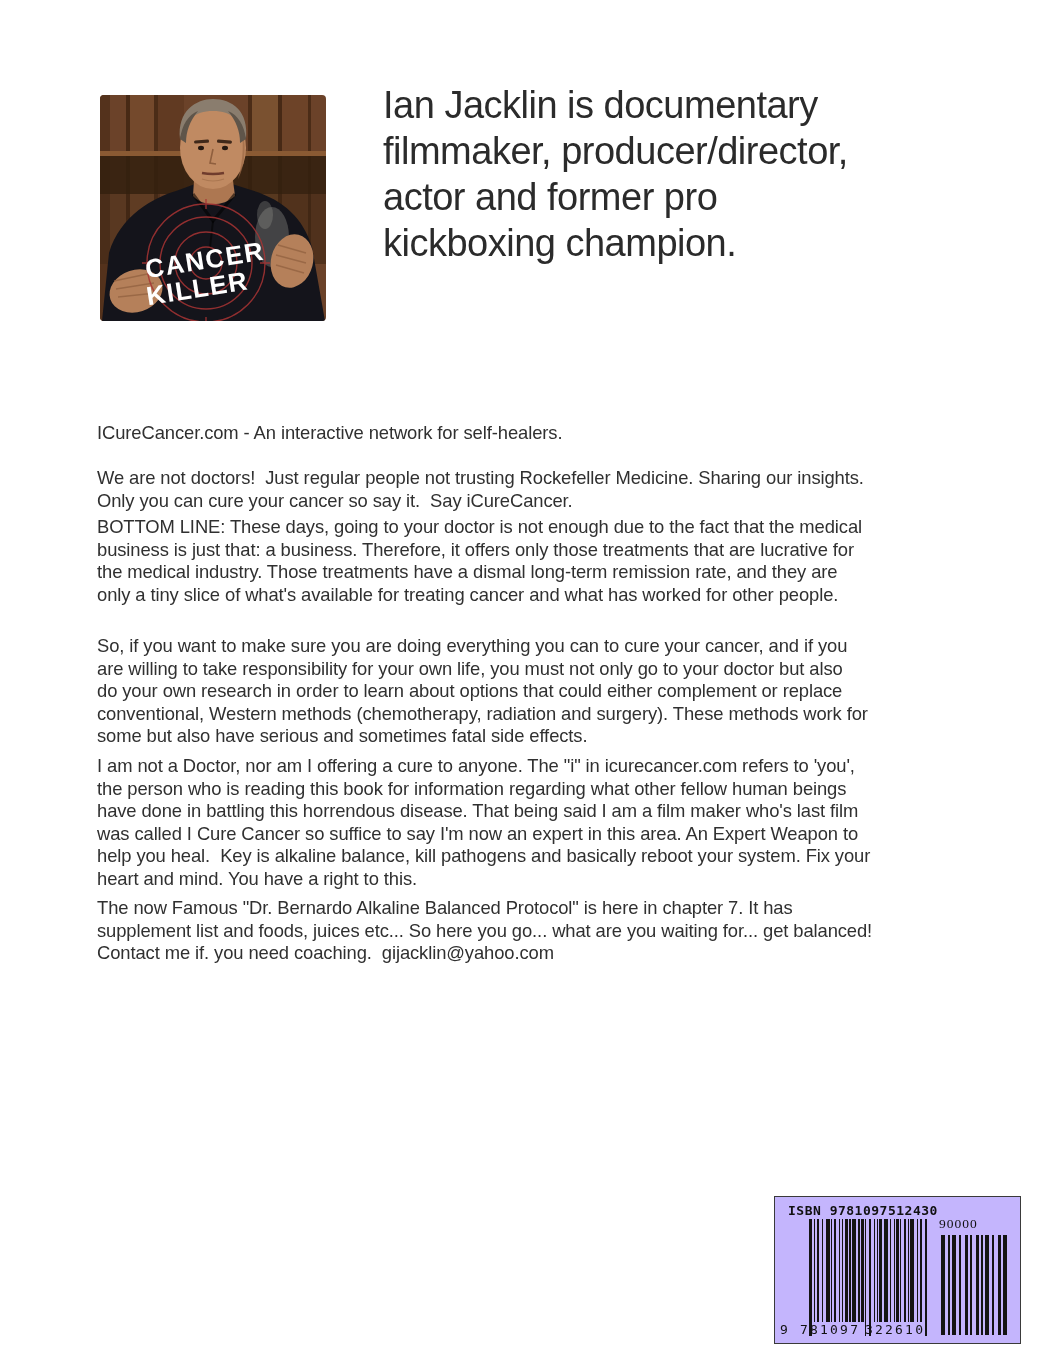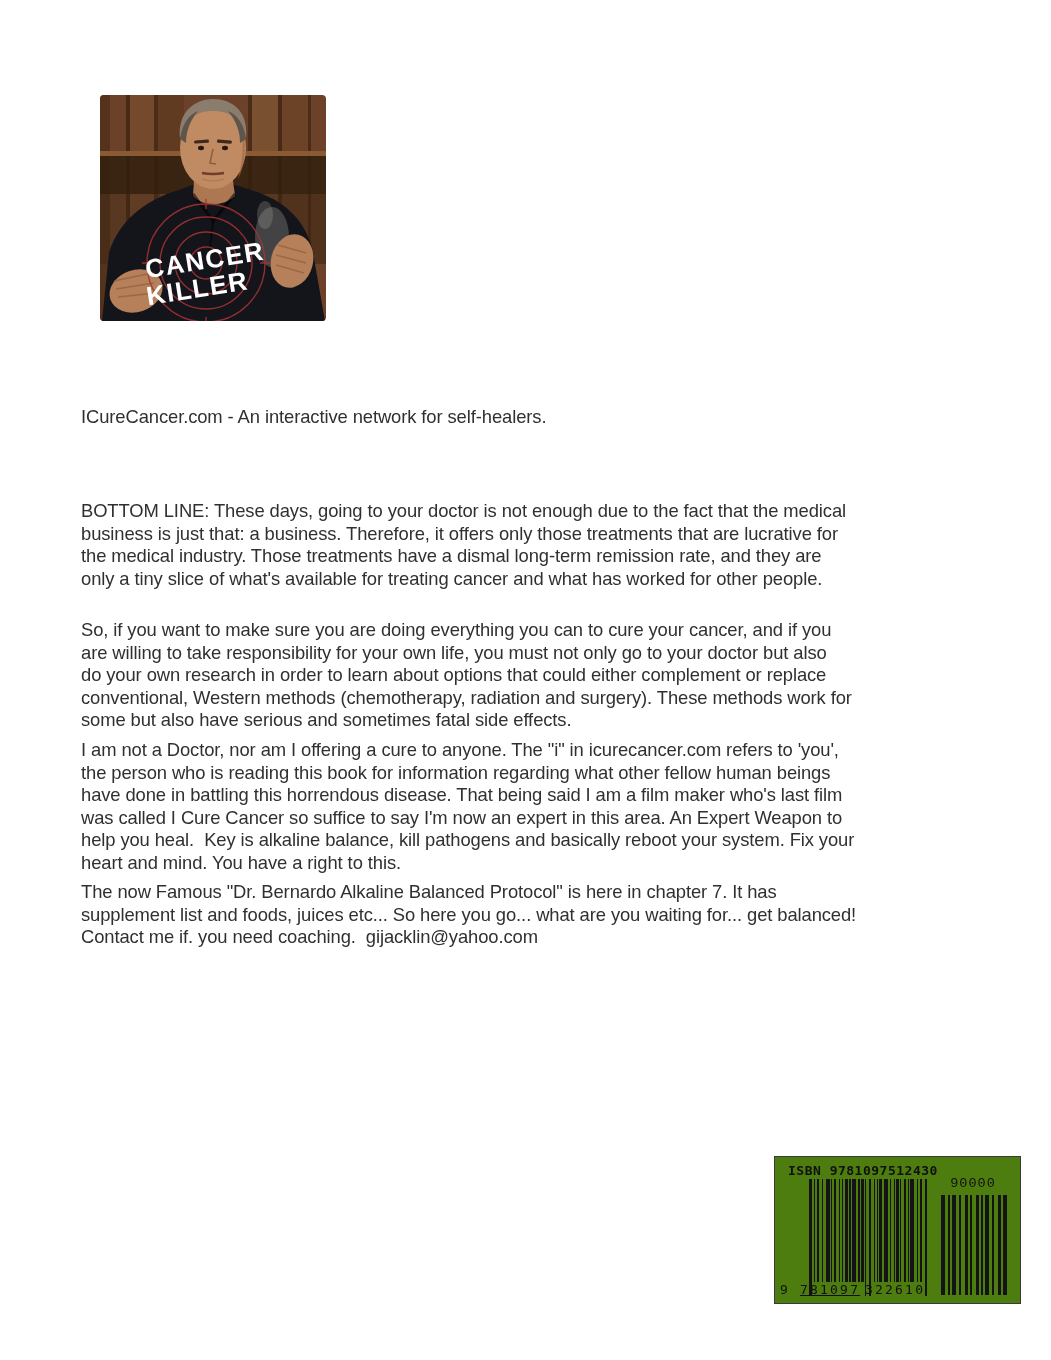--- a/index.html
+++ b/index.html
@@ -14,48 +14,48 @@
   }
   .photo svg{display:block;}
   
   .headline{
     position:absolute;left:383px;top:82px;margin:0;
     font-size:38px;line-height:46px;font-weight:500;color:#2b2b2b;
     white-space:pre;letter-spacing:-0.5px;
   }
   
   .para{
-    position:absolute;left:81px;margin:0;
+    position:absolute;left:81px;margin:16px;
     font-size:18.4px;line-height:22.6px;color:#303030;
     white-space:pre;letter-spacing:-0.1px;
   }
   .p1{top:406px}.p2{top:451px}.p3{top:500px}.p4{top:619px}.p5{top:739px}.p6{top:881px}
   
   .barcode-box{
-    position:absolute;left:774px;top:1156px;width:247px;height:148px;
-    background:#4d7c0f;border:1.5px solid #3a3a3a;box-sizing:border-box;
+    position:absolute;left:774px;top:1196px;width:247px;height:148px;
+    background:#c4b5fd;border:1.5px solid #3a3a3a;box-sizing:border-box;
   }
   .isbn-label{
     position:absolute;left:13px;top:6px;
     font-family:"DejaVu Sans Mono",monospace;font-size:13px;font-weight:600;
     letter-spacing:0.5px;color:#111;
   }
   .main-bars{position:absolute;left:34px;top:22px;width:120px;height:120px;}
   .bar{position:absolute;top:0;background:#141414;}
   .price-code{
-    position:absolute;left:164px;top:19px;width:68px;text-align:center;
-    font-family:Liberation Mono, monospace;font-size:13.5px;color:#111;letter-spacing:1px;
+    position:absolute;left:164px;top:19px;width:68px;
+    font-family:Liberation Serif, serif;font-size:13.5px;color:#111;letter-spacing:1px;
   }
   .supp-bars{position:absolute;left:166px;top:38px;width:66px;height:100px;}
   .digits-row span{
     position:absolute;top:125px;
     font-family:"DejaVu Sans Mono",monospace;font-size:13px;color:#111;
   }
   .digit-left{left:5px;}
-  .digit-mid{left:25px;letter-spacing:2.2px;text-decoration:underline;}
+  .digit-mid{left:25px;letter-spacing:2.2px;}
   .digit-right{left:90px;letter-spacing:2.2px;}
 </style>
 </head>
 <body>
 
 <div class="canvas">
 
   <div class="photo">
     <svg width="226" height="226" viewBox="0 0 226 226">
 
@@ -123,22 +123,28 @@
         </g>
 
         <g transform="rotate(-9 105 180)">
           <text x="47" y="174" font-family="Liberation Sans, sans-serif" font-size="26" font-weight="bold" fill="#ffffff" letter-spacing="1.5">CANCER</text>
           <text x="44" y="201" font-family="Liberation Sans, sans-serif" font-size="26" font-weight="bold" fill="#ffffff" letter-spacing="1.5">KILLER</text>
         </g>
       </g>
     </svg>
   </div>
 
+  <h1 class="headline">Ian Jacklin is documentary
+filmmaker, producer/director,
+actor and former pro
+kickboxing champion.</h1>
 
   <p class="para p1">ICureCancer.com - An interactive network for self-healers.</p>
+  <p class="para p2">We are not doctors!  Just regular people not trusting Rockefeller Medicine. Sharing our insights.
+Only you can cure your cancer so say it.  Say iCureCancer.</p>
   <p class="para p3">BOTTOM LINE: These days, going to your doctor is not enough due to the fact that the medical
 business is just that: a business. Therefore, it offers only those treatments that are lucrative for
 the medical industry. Those treatments have a dismal long-term remission rate, and they are
 only a tiny slice of what's available for treating cancer and what has worked for other people.</p>
   <p class="para p5">I am not a Doctor, nor am I offering a cure to anyone. The "i" in icurecancer.com refers to 'you',
 the person who is reading this book for information regarding what other fellow human beings
 have done in battling this horrendous disease. That being said I am a film maker who's last film
 was called I Cure Cancer so suffice to say I'm now an expert in this area. An Expert Weapon to
 help you heal.  Key is alkaline balance, kill pathogens and basically reboot your system. Fix your
 heart and mind. You have a right to this.</p>

